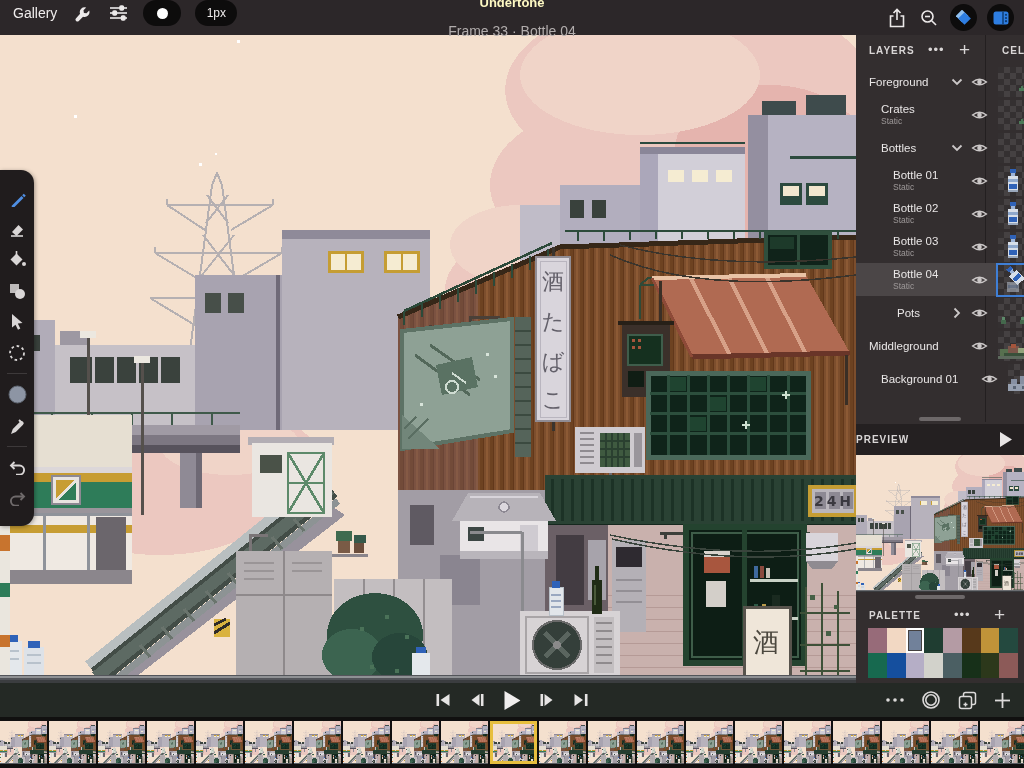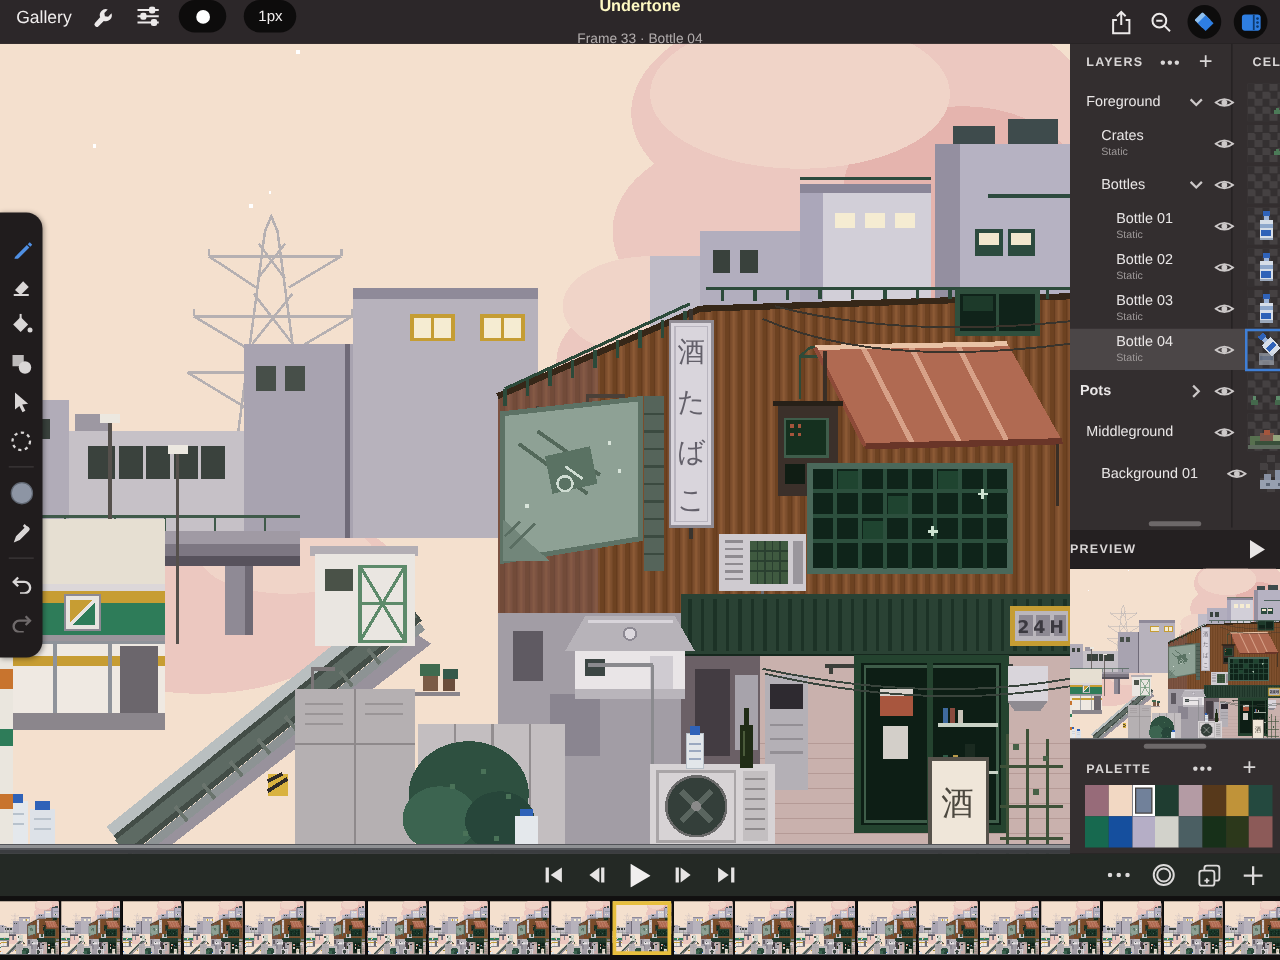--- a/index.html
+++ b/index.html
@@ -12,21 +12,21 @@
 .topbar{position:absolute;top:0;left:0;width:1024px;height:35px;background:#2c2729;z-index:40;display:flex;align-items:flex-start}
 .tb-left{display:flex;align-items:center;gap:14px;padding-left:13px}
 .tb-gallery{color:#f0eded;font-size:14px}
 .tb-icon{display:flex;align-items:center;justify-content:center;width:22px;height:22px}
 .pill{background:#0d0c0c;border-radius:14px;height:26px;display:flex;align-items:center;justify-content:center;color:#f0eded}
 .pill-dot{width:38px}
 .pill-dot .dot{width:11px;height:11px;border-radius:50%;background:#fff}
 .pill-size{width:42px;font-size:12px}
 .tb-center{position:absolute;left:50%;top:0;transform:translateX(-50%);height:35px;display:flex;flex-direction:column;align-items:center;justify-content:center}
 .tb-title{color:#fef9c3;font-size:13px;font-weight:bold;line-height:14px}
-.tb-sub{color:#b2adad;font-size:11px;margin-top:13px}
+.tb-sub{color:#b2adad;font-size:14px;margin-top:13px}
 .tb-right{position:absolute;right:10px;top:0;height:35px;display:flex;align-items:center;gap:10px}
 .circle-btn{width:27px;height:27px;border-radius:50%;background:#0d0c0c;display:flex;align-items:center;justify-content:center}
 
 
 .canvas{position:absolute;top:35px;left:0;width:856px;height:648px;background:#f4e0ce;z-index:1}
 .canvas svg{display:block}
 
 
 .tool-dock{position:absolute;left:0;top:170px;width:34px;height:356px;background:#201c1d;border-radius:0 13px 13px 0;z-index:30;display:flex;flex-direction:column;align-items:center;justify-content:space-evenly;padding:8px 0;box-shadow:1px 1px 4px rgba(0,0,0,.35)}
 .tool{width:22px;height:22px;display:flex;align-items:center;justify-content:center}
@@ -745,21 +745,21 @@
                 </g>
                 <g opacity="0.5">
                   <rect x="9" y="17" width="12" height="10" fill="#c3cedd"></rect>
                   <rect x="10" y="20" width="10" height="3" fill="#8fa8cc"></rect>
                 </g>
               </svg>
             </div>
           </div>
         </div>
         <div class="lrow">
-          <div class="l-nameblock" style="padding-left: 8px; font-weight: bold;">
+          <div class="l-nameblock" style="padding-left: 41px;">
             <div class="l-name">Pots</div>
           </div>
           <span class="chev">
             <svg width="8" height="12" viewBox="0 0 8 12" fill="none">
               <path d="M1.5 1.5 L6 6 L1.5 10.5" stroke="#ccc8c8" stroke-width="1.8"></path>
             </svg>
           </span>
           <span class="eye">
             <svg width="17" height="12" viewBox="0 0 17 12">
               <path d="M1.5 6 Q8.5 0.5 15.5 6 Q8.5 11.5 1.5 6Z" fill="none" stroke="#ccc8c8" stroke-width="1.3"></path>

